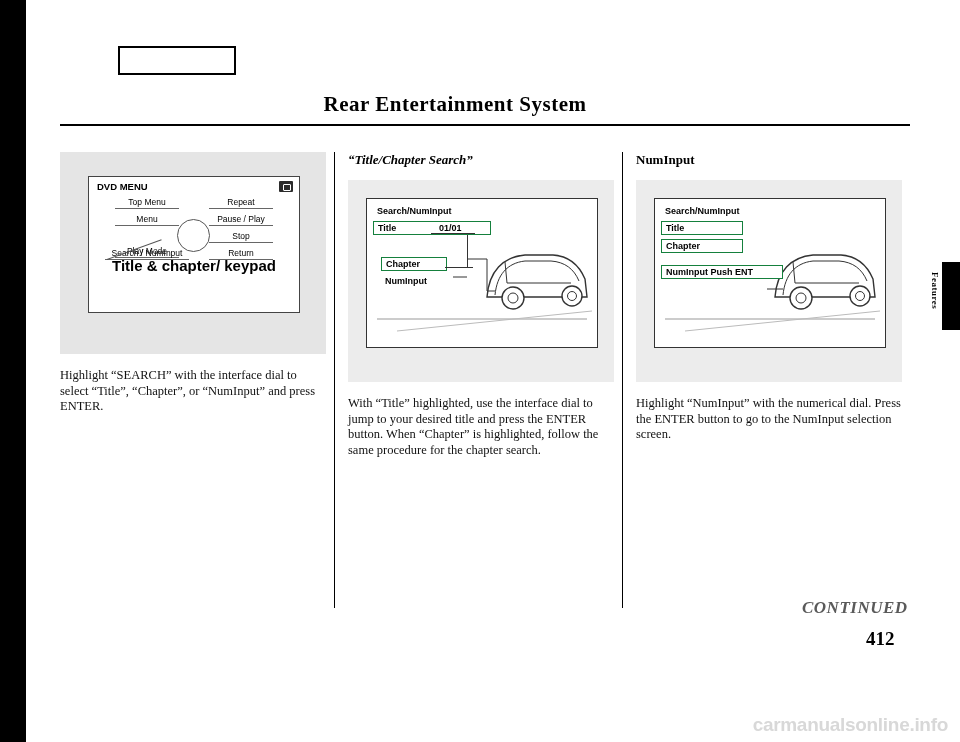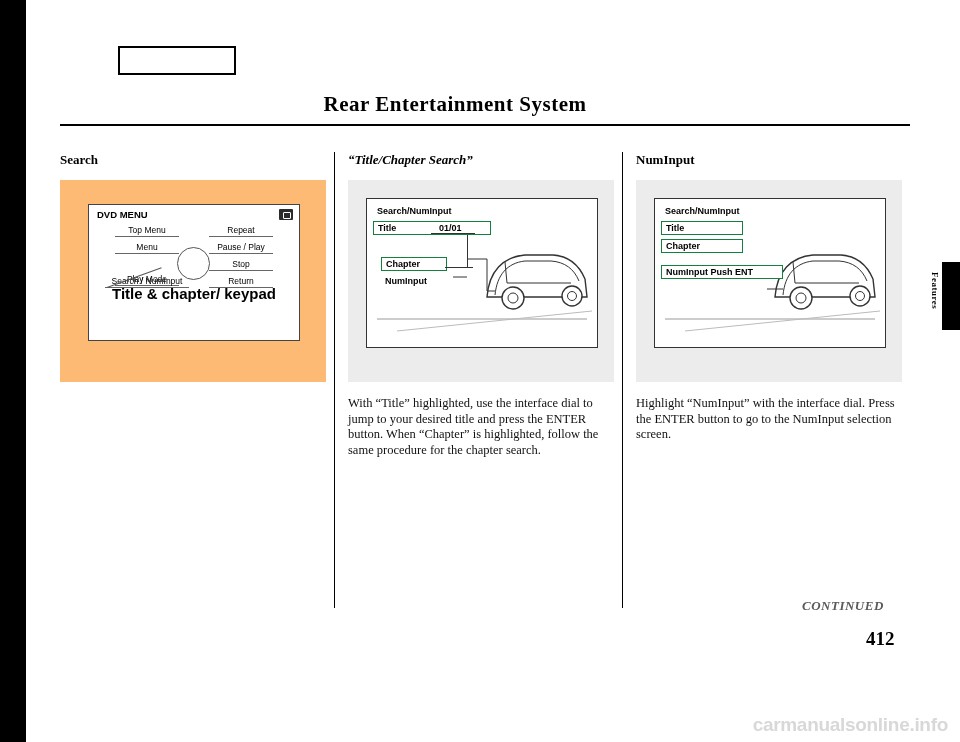--- a/index.html
+++ b/index.html
@@ -91,21 +91,21 @@
   .col-head {
     font-size: 13px;
     font-weight: bold;
     color: #000;
     margin: 0 0 12px 0;
     height: 16px;
   }
   .col-head.italic { font-style: italic; }
 
   .figure {
-    background: #fdba74;
+    background: #e5e5e5;
     width: 266px;
     height: 202px;
     position: relative;
     box-sizing: border-box;
   }
   .figure.fig2, .figure.fig3 {
     background: #ececec;
   }
   .fig-inner {
     position: absolute;
@@ -219,21 +219,21 @@
   }
   .thinline-v {
     position: absolute;
     background: #333;
     width: 1px;
   }
   
   .continued {
     position: absolute;
     left: 802px; top: 598px;
-    font-size: 13px;
+    font-size: 17px;
     font-style: italic;
     font-weight: bold;
     color: #5a5a5a;
     letter-spacing: 0.5px;
   }
   .pagenum {
     position: absolute;
     left: 866px; top: 628px;
     font-size: 19px;
     font-weight: bold;
@@ -268,21 +268,20 @@
   <div class="header-title">Rear Entertainment System</div>
   <div class="header-rule"></div>
 
   <div class="side-tab"></div>
   <div class="side-tab-label">Features</div>
 
   <div class="col-divider div1"></div>
   <div class="col-divider div2"></div>
 
   <div class="col col1">
-    <div class="col-head">Search</div>
 
     <div class="figure fig1">
       <div class="dvdmenu">
         <div class="dvdmenu-title">DVD  MENU</div>
         <div class="dvdmenu-badge"></div>
 
         <div class="mbtn" style="left:26px; top:20px; width:64px;">Top Menu</div>
         <div class="mbtn" style="left:120px; top:20px; width:64px;">Repeat</div>
         <div class="mbtn" style="left:26px; top:37px; width:64px;">Menu</div>
         <div class="mbtn" style="left:120px; top:37px; width:64px;">Pause / Play</div>
@@ -291,20 +290,23 @@
         <div class="mbtn" style="left:16px; top:71px; width:84px;">Search / NumInput</div>
         <div class="mbtn" style="left:120px; top:71px; width:64px;">Return</div>
 
         <div class="knob"></div>
         <div class="dvdmenu-slash"></div>
         <div class="dvdmenu-footer">Title &amp; chapter/ keypad</div>
       </div>
       <div class="dvdmenu-frame"></div>
     </div>
 
+    <div class="body-text">
+      <p>Highlight “SEARCH” with the interface dial to select “Title”, “Chapter”, or “NumInput” and press ENTER.</p>
+    </div>
   </div>
 
   <div class="col col2">
     <div class="col-head italic">“Title/Chapter Search”</div>
 
     <div class="figure fig2">
       <div class="fig-inner" style="left:18px; top:18px; width:230px; height:148px; border-color:#333;">
 
         <svg width="230" height="148" viewBox="0 0 230 148" style="position:absolute;left:0;top:0;">
           <path d="M10 120 L220 120" stroke="#999" stroke-width="1" fill="none"></path>
@@ -357,21 +359,21 @@
         </svg>
 
         <div class="sp-row" style="left:6px; top:6px; width:86px; border:none;">Search/NumInput</div>
         <div class="sp-row" style="left:6px; top:22px; width:72px;">Title</div>
         <div class="sp-row" style="left:6px; top:40px; width:72px;">Chapter</div>
         <div class="sp-row" style="left:6px; top:66px; width:112px;">NumInput  Push ENT</div>
       </div>
     </div>
 
     <div class="body-text">
-      <p>Highlight “NumInput” with the interface dial. Press the ENTER button to go to the NumInput selection screen.</p>
+      <p>Highlight “NumInput” with the numerical dial. Press the ENTER button to go to the NumInput selection screen.</p>
     </div>
   </div>
 
   <div class="continued">CONTINUED</div>
   <div class="pagenum">412</div>
   <div class="watermark">carmanualsonline.info</div>
 
 </div>
 
 </body></html>

